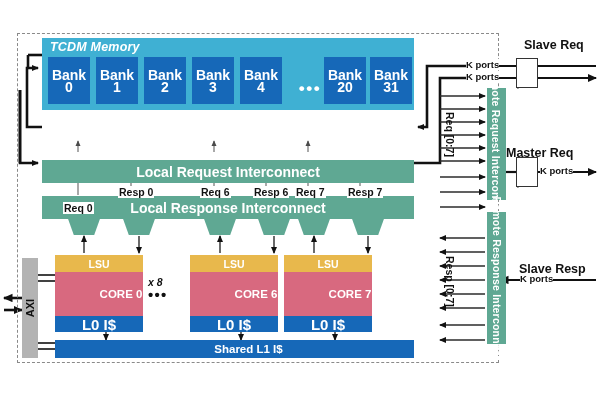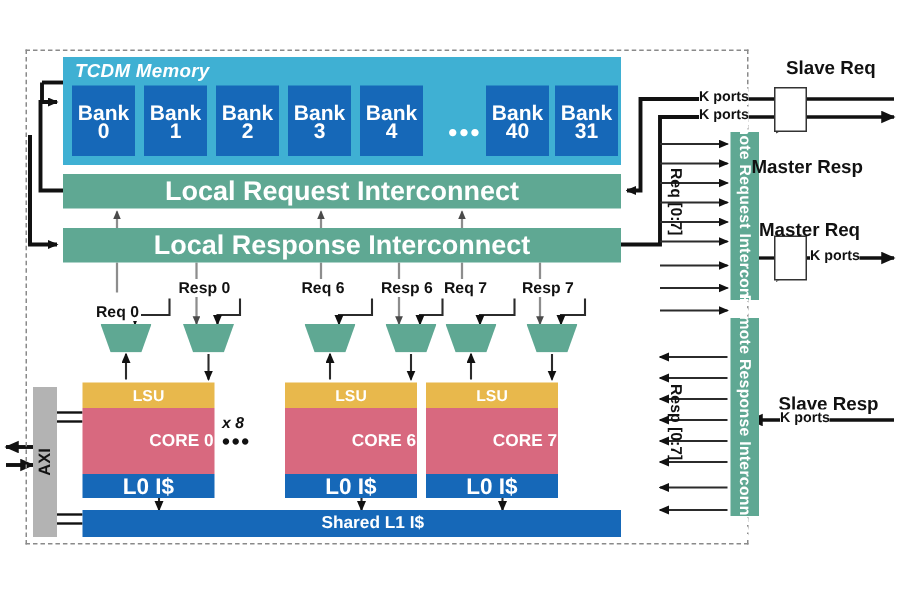--- a/index.html
+++ b/index.html
@@ -31,22 +31,22 @@
     display:flex;flex-direction:column;align-items:center;justify-content:center;
     line-height:12px;text-align:center;
   }
   #bank-dots{
     color:#ffffff;font-size:17px;font-weight:bold;letter-spacing:1.5px;
     line-height:10px;
   }
 
   
   .greenbar{
-    background:#5fa893;color:#fff;font-weight:bold;font-size:18px;
-    display:flex;align-items:center;justify-content:center;
+    background:#5fa893;color:#fff;font-weight:bold;font-size:14px;
+    display:flex;align-items:center;justify-content:center;margin-top:44px;
   }
   #local-req{left:42px;top:116px;width:372px;height:23px;}
   #local-resp{left:42px;top:152px;width:372px;height:23px;}
 
   
   .rlabel{
     font-size:10.5px;font-weight:bold;color:#111;background:#fff;
     padding:0 1px;white-space:nowrap;
   }
 
@@ -272,21 +272,21 @@
   </div>
   <div class="abs bank" style="left:240px;top:57px;width:42px;height:47px;">
     <div>Bank</div>
     <div>4</div>
   </div>
 
   <div class="abs" id="bank-dots" style="left:288px;top:84px;width:44px;text-align:center;">•••</div>
 
   <div class="abs bank" style="left:324px;top:57px;width:42px;height:47px;">
     <div>Bank</div>
-    <div>40</div>
+    <div>20</div>
   </div>
   <div class="abs bank" style="left:370px;top:57px;width:42px;height:47px;">
     <div>Bank</div>
     <div>31</div>
   </div>
 
   <div class="abs greenbar" id="local-req">Local Request Interconnect</div>
   <div class="abs greenbar" id="local-resp">Local Response Interconnect</div>
 
   <div class="abs rlabel" style="left:63px;top:202px;">Req 0</div>
@@ -337,21 +337,20 @@
     <span>Remote Response Interconnect</span>
   </div>
 
   <div class="abs vlabel" style="left:456px;top:112px;">Req [0:7]</div>
   <div class="abs vlabel" style="left:456px;top:256px;">Resp [0:7]</div>
 
   <div class="abs buffer" style="left:516px;top:58px;"></div>
   <div class="abs buffer" style="left:516px;top:157px;"></div>
 
   <div class="abs plabel" style="left:524px;top:38px;">Slave Req</div>
-  <div class="abs plabel" style="left:501px;top:104px;">Master Resp</div>
   <div class="abs plabel" style="left:506px;top:146px;">Master Req</div>
   <div class="abs plabel" style="left:519px;top:262px;">Slave Resp</div>
 
   <div class="abs klabel" style="left:466px;top:59px;">K ports</div>
   <div class="abs klabel" style="left:466px;top:71px;">K ports</div>
   <div class="abs klabel" style="left:540px;top:165px;">K ports</div>
   <div class="abs klabel" style="left:520px;top:273px;">K ports</div>
 
 </div>
 

